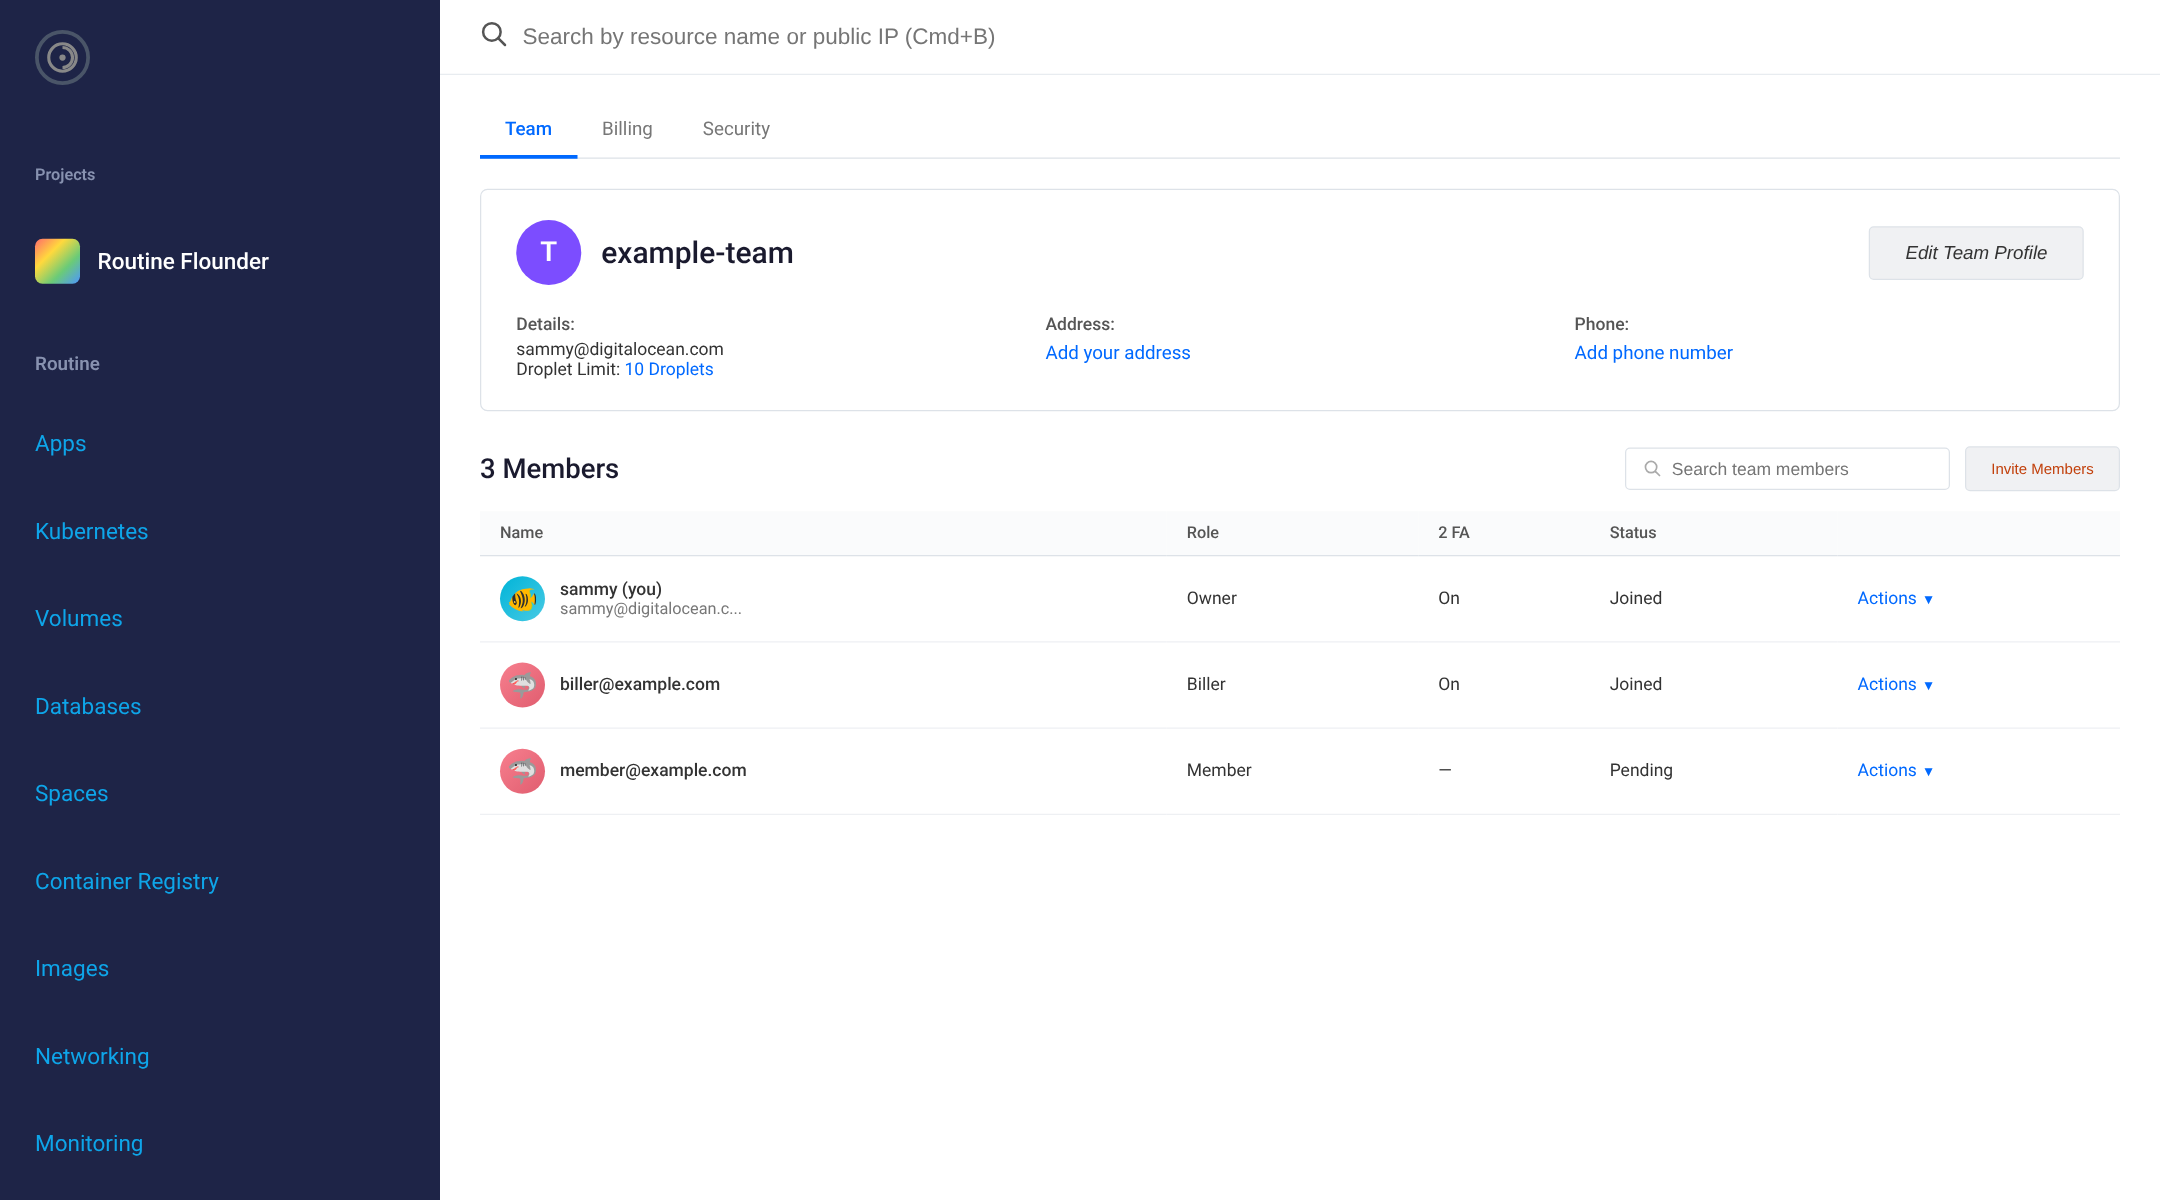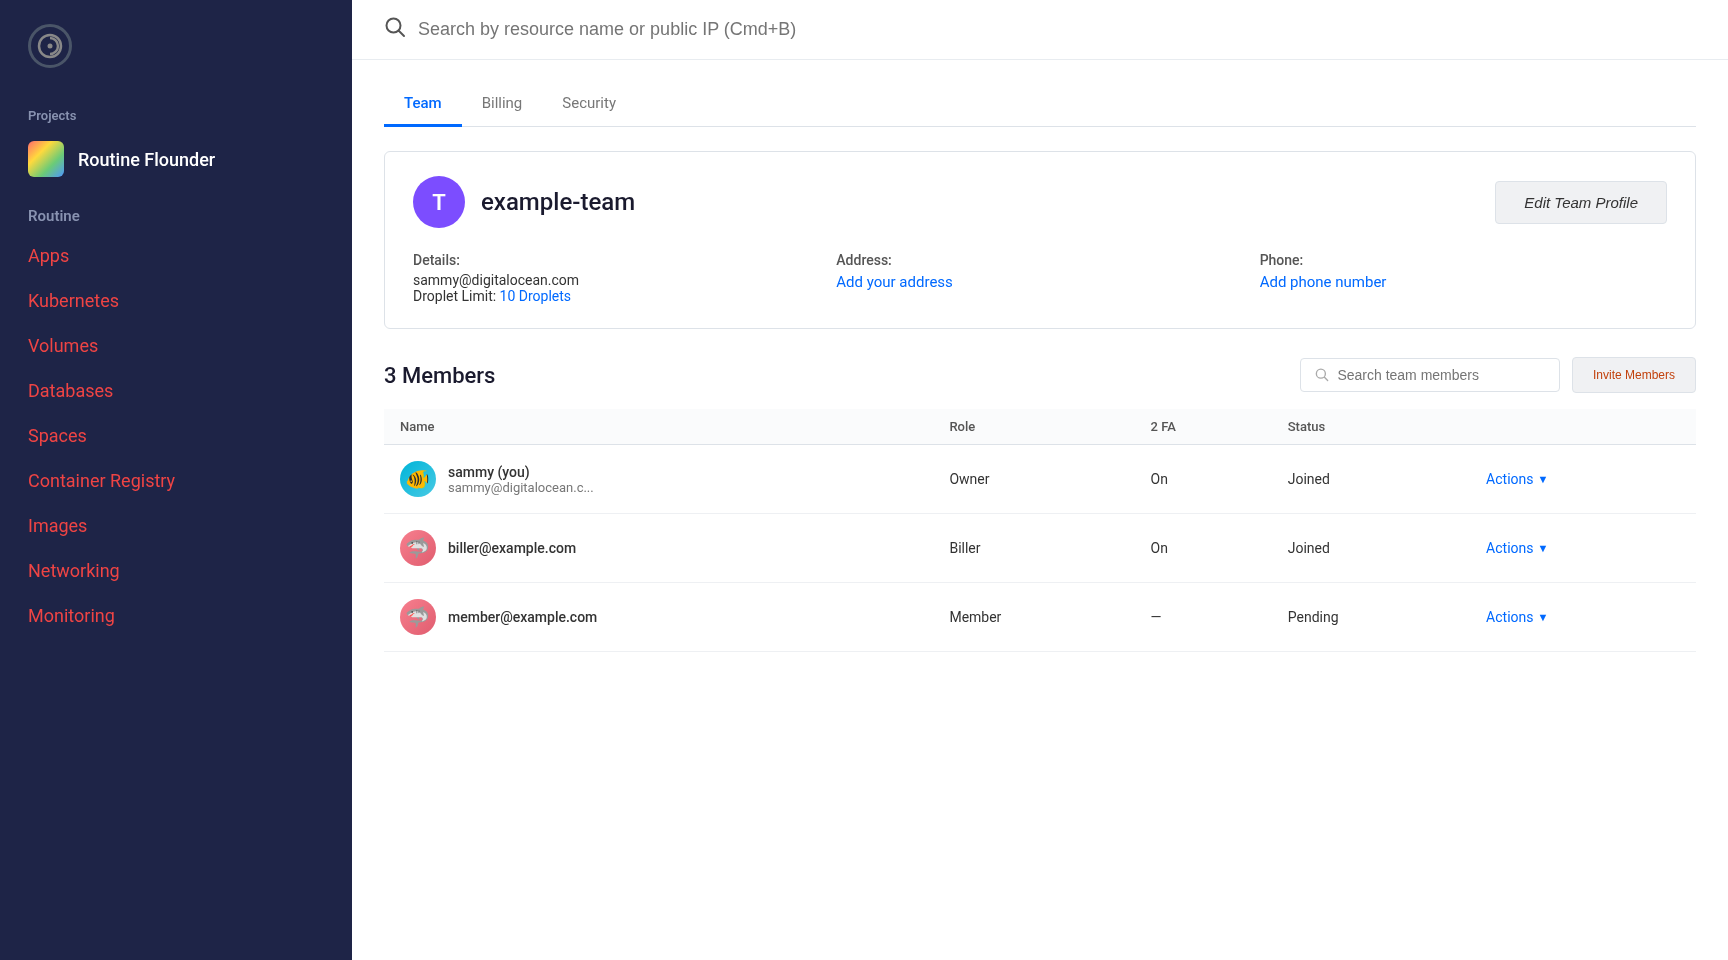--- a/index.html
+++ b/index.html
@@ -8,20 +8,21 @@
     
     .sidebar {
       width: 352px;
       min-width: 352px;
       background: #1e2447;
       color: #fff;
       display: flex;
       flex-direction: column;
       padding: 0;
       overflow-y: auto;
+      gap: 25px;
     }
     .sidebar-logo {
       padding: 24px 28px 20px;
       display: flex;
       align-items: center;
     }
     .logo-icon {
       width: 44px;
       height: 44px;
       border-radius: 50%;
@@ -57,21 +58,21 @@
     }
     .sidebar-manage-label {
       font-size: 15px;
       font-weight: 600;
       color: #8892b0;
       padding: 20px 28px 8px;
     }
     .sidebar-item {
       padding: 12px 28px;
       font-size: 18px;
-      color: #ef4444;
+      color: #0ea5e9;
       cursor: pointer;
       display: flex;
       align-items: center;
       border-radius: 0;
       transition: background 0.15s;
     }
     .sidebar-item.active {
       background: rgba(255,255,255,0.1);
       color: #fff;
     }

